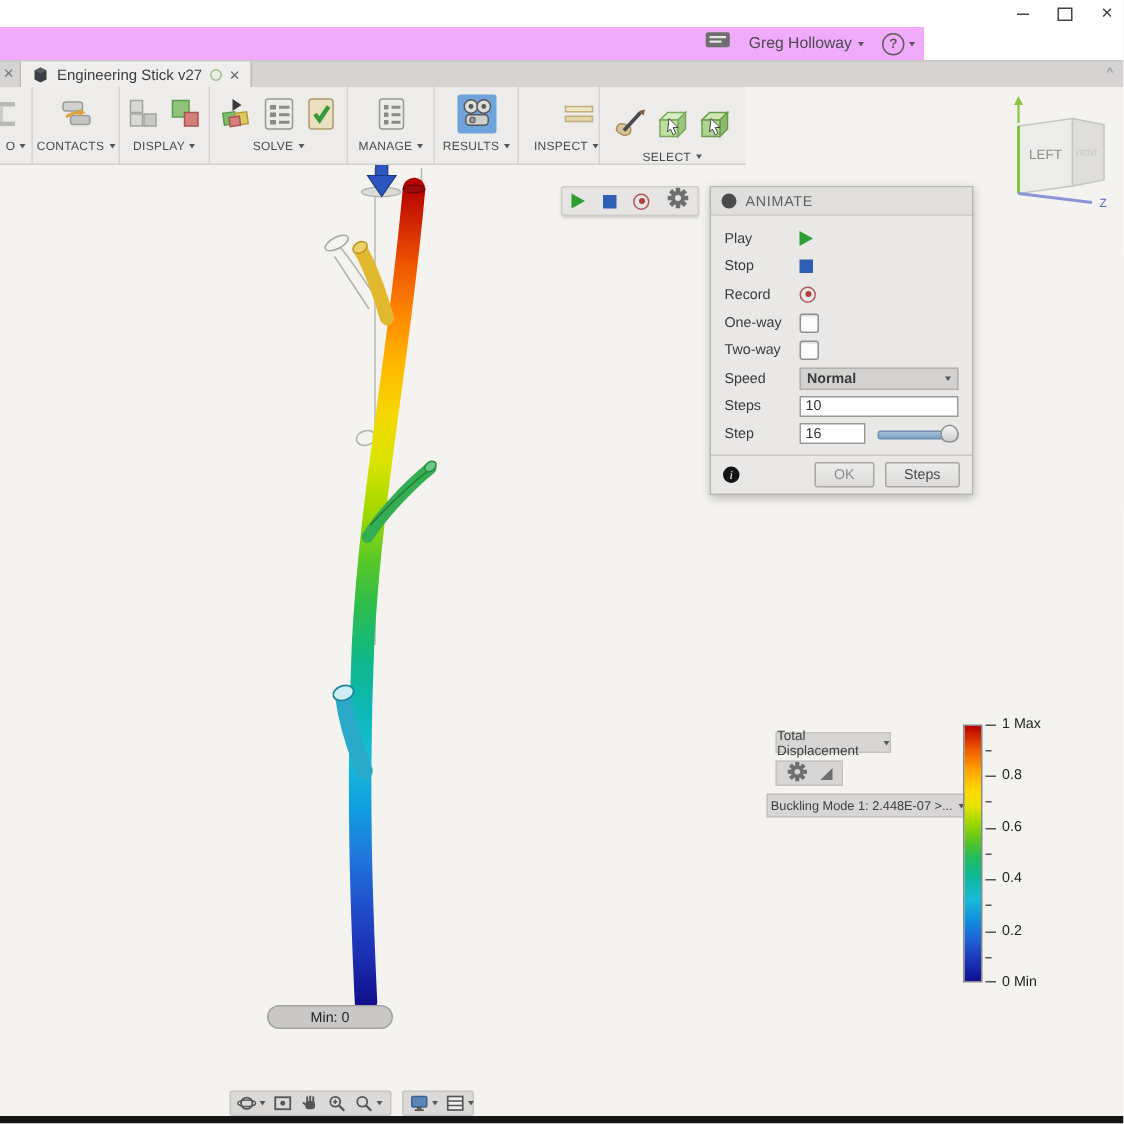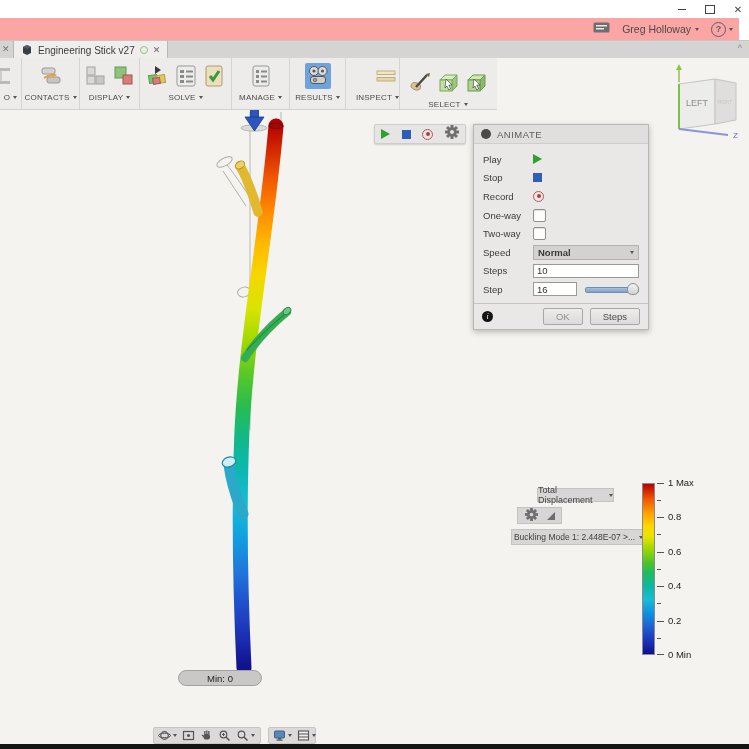--- a/index.html
+++ b/index.html
@@ -7,21 +7,21 @@
   #screen{position:absolute;inset:0;background:#fff;}
 
   
   .titlebar{position:absolute;left:0;top:0;width:749px;height:18px;background:#fff;}
   .corner-strip{position:absolute;left:0;top:0;width:9px;height:34px;background:#16253f;}
   .winbtns{position:absolute;right:4px;top:0;height:18px;display:flex;align-items:center;gap:14px;}
   .winbtn{width:14px;height:14px;display:flex;align-items:center;justify-content:center;color:#444;font-size:10px;cursor:default;}
   .min-glyph{width:8px;height:1px;background:#444;}
   .max-glyph{width:8px;height:7px;border:1px solid #444;}
 
-  .appbar{position:absolute;left:0;top:18px;width:739px;height:22px;background:#fca5a5;}
+  .appbar{position:absolute;left:0;top:18px;width:616px;height:22px;background:#f0abfc;}
   .appbar-right{position:absolute;right:6px;top:0;height:22px;display:flex;align-items:center;gap:12px;}
   .comment-ic{display:inline-block;}
   .username{font-size:10.5px;color:#4a4a4a;display:flex;align-items:center;gap:4px;}
   .helpwrap{display:flex;align-items:center;gap:3px;}
   .help-circle{width:13px;height:13px;border-radius:50%;border:1.5px solid #5f5f5f;color:#5f5f5f;font-size:9px;font-weight:bold;display:flex;align-items:center;justify-content:center;}
 
   
   .tabbar{position:absolute;left:0;top:40px;width:749px;height:18px;background:#d6d4d3;border-top:1px solid #c8c6c5;box-sizing:border-box;}
   .tab-left-close{position:absolute;left:2px;top:3px;font-size:9px;color:#777;}
   .doc-tab{position:absolute;left:13px;top:0;height:18px;background:#efeeec;border-left:1px solid #b9b7b5;border-right:1px solid #b9b7b5;display:flex;align-items:center;padding:0 7px;gap:5px;}
@@ -68,21 +68,21 @@
   .slider .thumb{position:absolute;right:0;top:0;width:12px;height:12px;border-radius:50% 50% 40% 40%;background:linear-gradient(#f2f2f2,#d2d2d2);border:1px solid #909090;box-sizing:border-box;}
   .dlg-foot{position:absolute;left:0;right:0;bottom:0;height:26px;border-top:1px solid #c6c4c2;display:flex;align-items:center;padding:0 8px;box-sizing:border-box;}
   .info-ic{width:11px;height:11px;border-radius:50%;background:#141414;color:#fff;font-size:8px;font-family:"Liberation Serif",serif;font-style:italic;display:flex;align-items:center;justify-content:center;}
   .dlg-btns{margin-left:auto;display:flex;gap:7px;align-items:flex-end;}
   .btn{height:15px;background:linear-gradient(#ececea,#dddbd9);border:1px solid #a9a7a5;border-radius:2px;font-size:9.5px;display:flex;align-items:center;justify-content:center;padding:0 12px;}
   .btn.ok{color:#8f8f8f;}
   .btn.cancel{color:#4a4a4a;}
 
   
   .flatbtn{position:absolute;background:#d8d6d4;border:1px solid #c5c3c1;box-sizing:border-box;display:flex;align-items:center;justify-content:center;gap:4px;font-size:9px;color:#3e3e3e;z-index:4;}
-  .btn-type{left:537px;top:488px;width:77px;height:14px;}
+  .btn-type{left:517px;top:488px;width:77px;height:14px;}
   .btn-opts{left:517px;top:507px;width:45px;height:17px;gap:9px;}
   .btn-mode{left:511px;top:529px;width:135px;height:16px;font-size:8.5px;}
   .slope-ic{width:0;height:0;border-left:8px solid transparent;border-bottom:8px solid #6d6d6d;position:relative;}
 
   .colorbar{position:absolute;left:642px;top:483px;width:13px;height:172px;border:1px solid #8a8a8a;box-sizing:border-box;z-index:4;
     background:linear-gradient(to bottom,#b80000 0%,#f05800 9%,#ffa000 17%,#ffd800 25%,#e8e400 31%,#a0d800 38%,#50c428 46%,#20bc60 52%,#0cb8a0 60%,#18bcd8 68%,#1090e0 76%,#2060d4 84%,#1c34b8 92%,#0f0f90 100%);}
   .lg-tick{position:absolute;left:657px;height:1px;background:#555;z-index:4;}
   .lg-label{position:absolute;left:668px;width:40px;height:10px;line-height:10px;font-size:9.5px;color:#222;z-index:4;}
 
   

